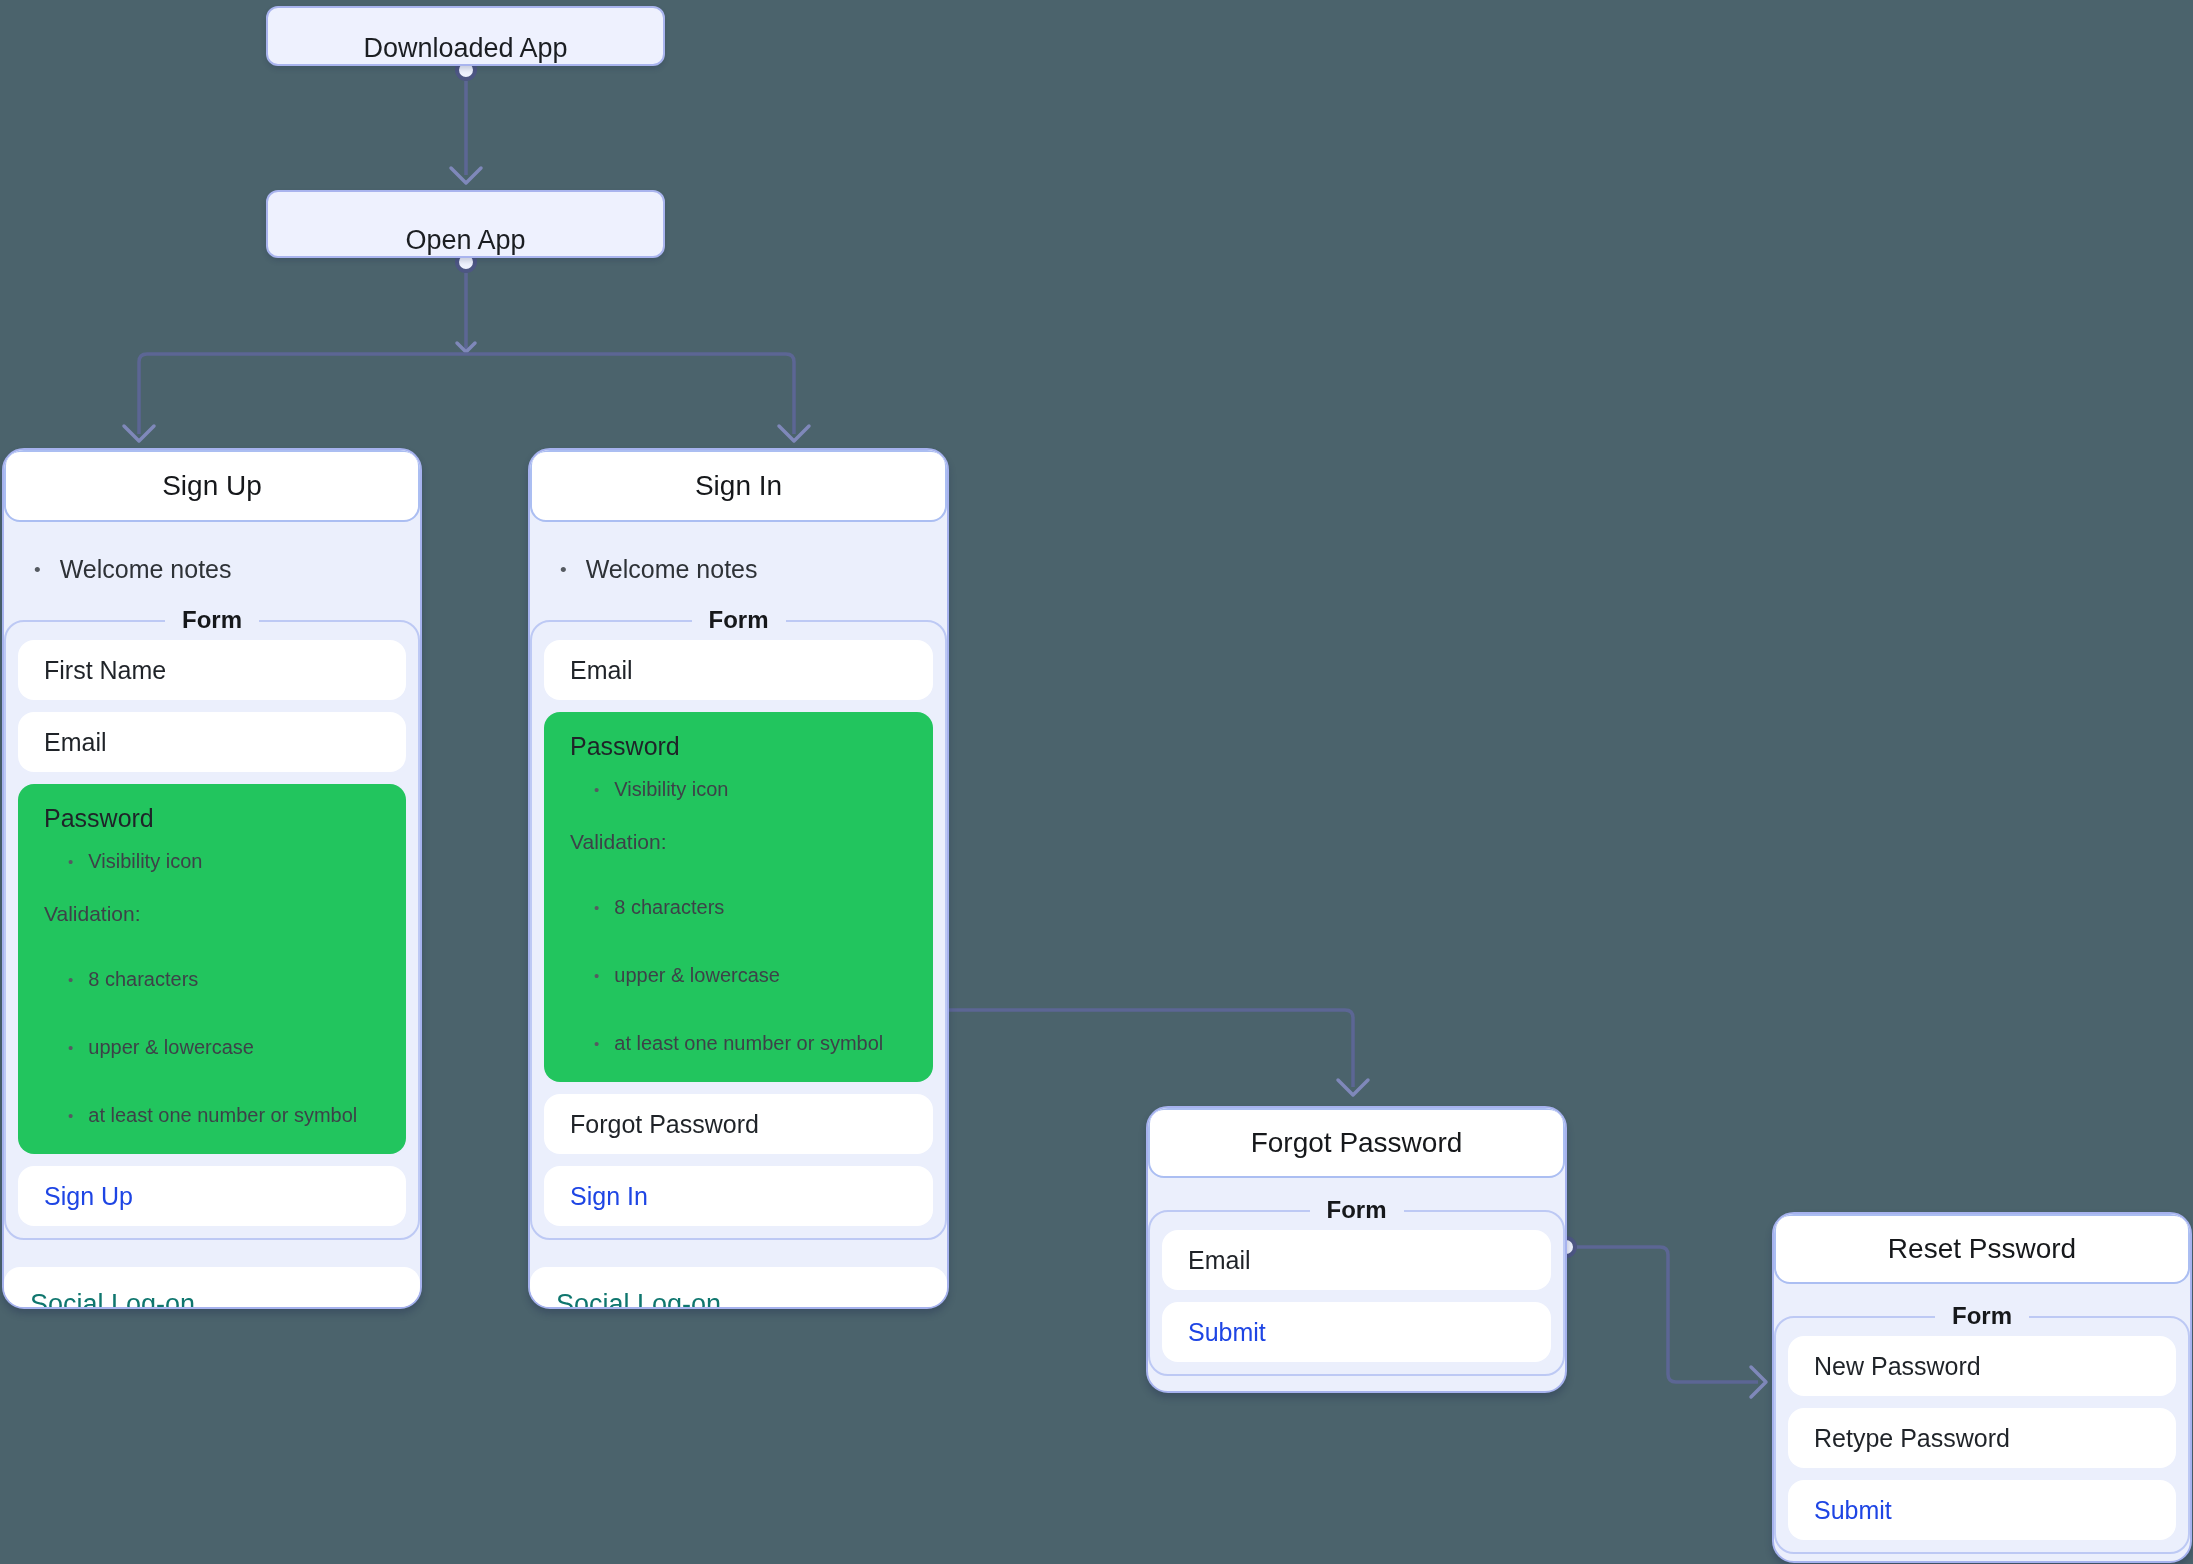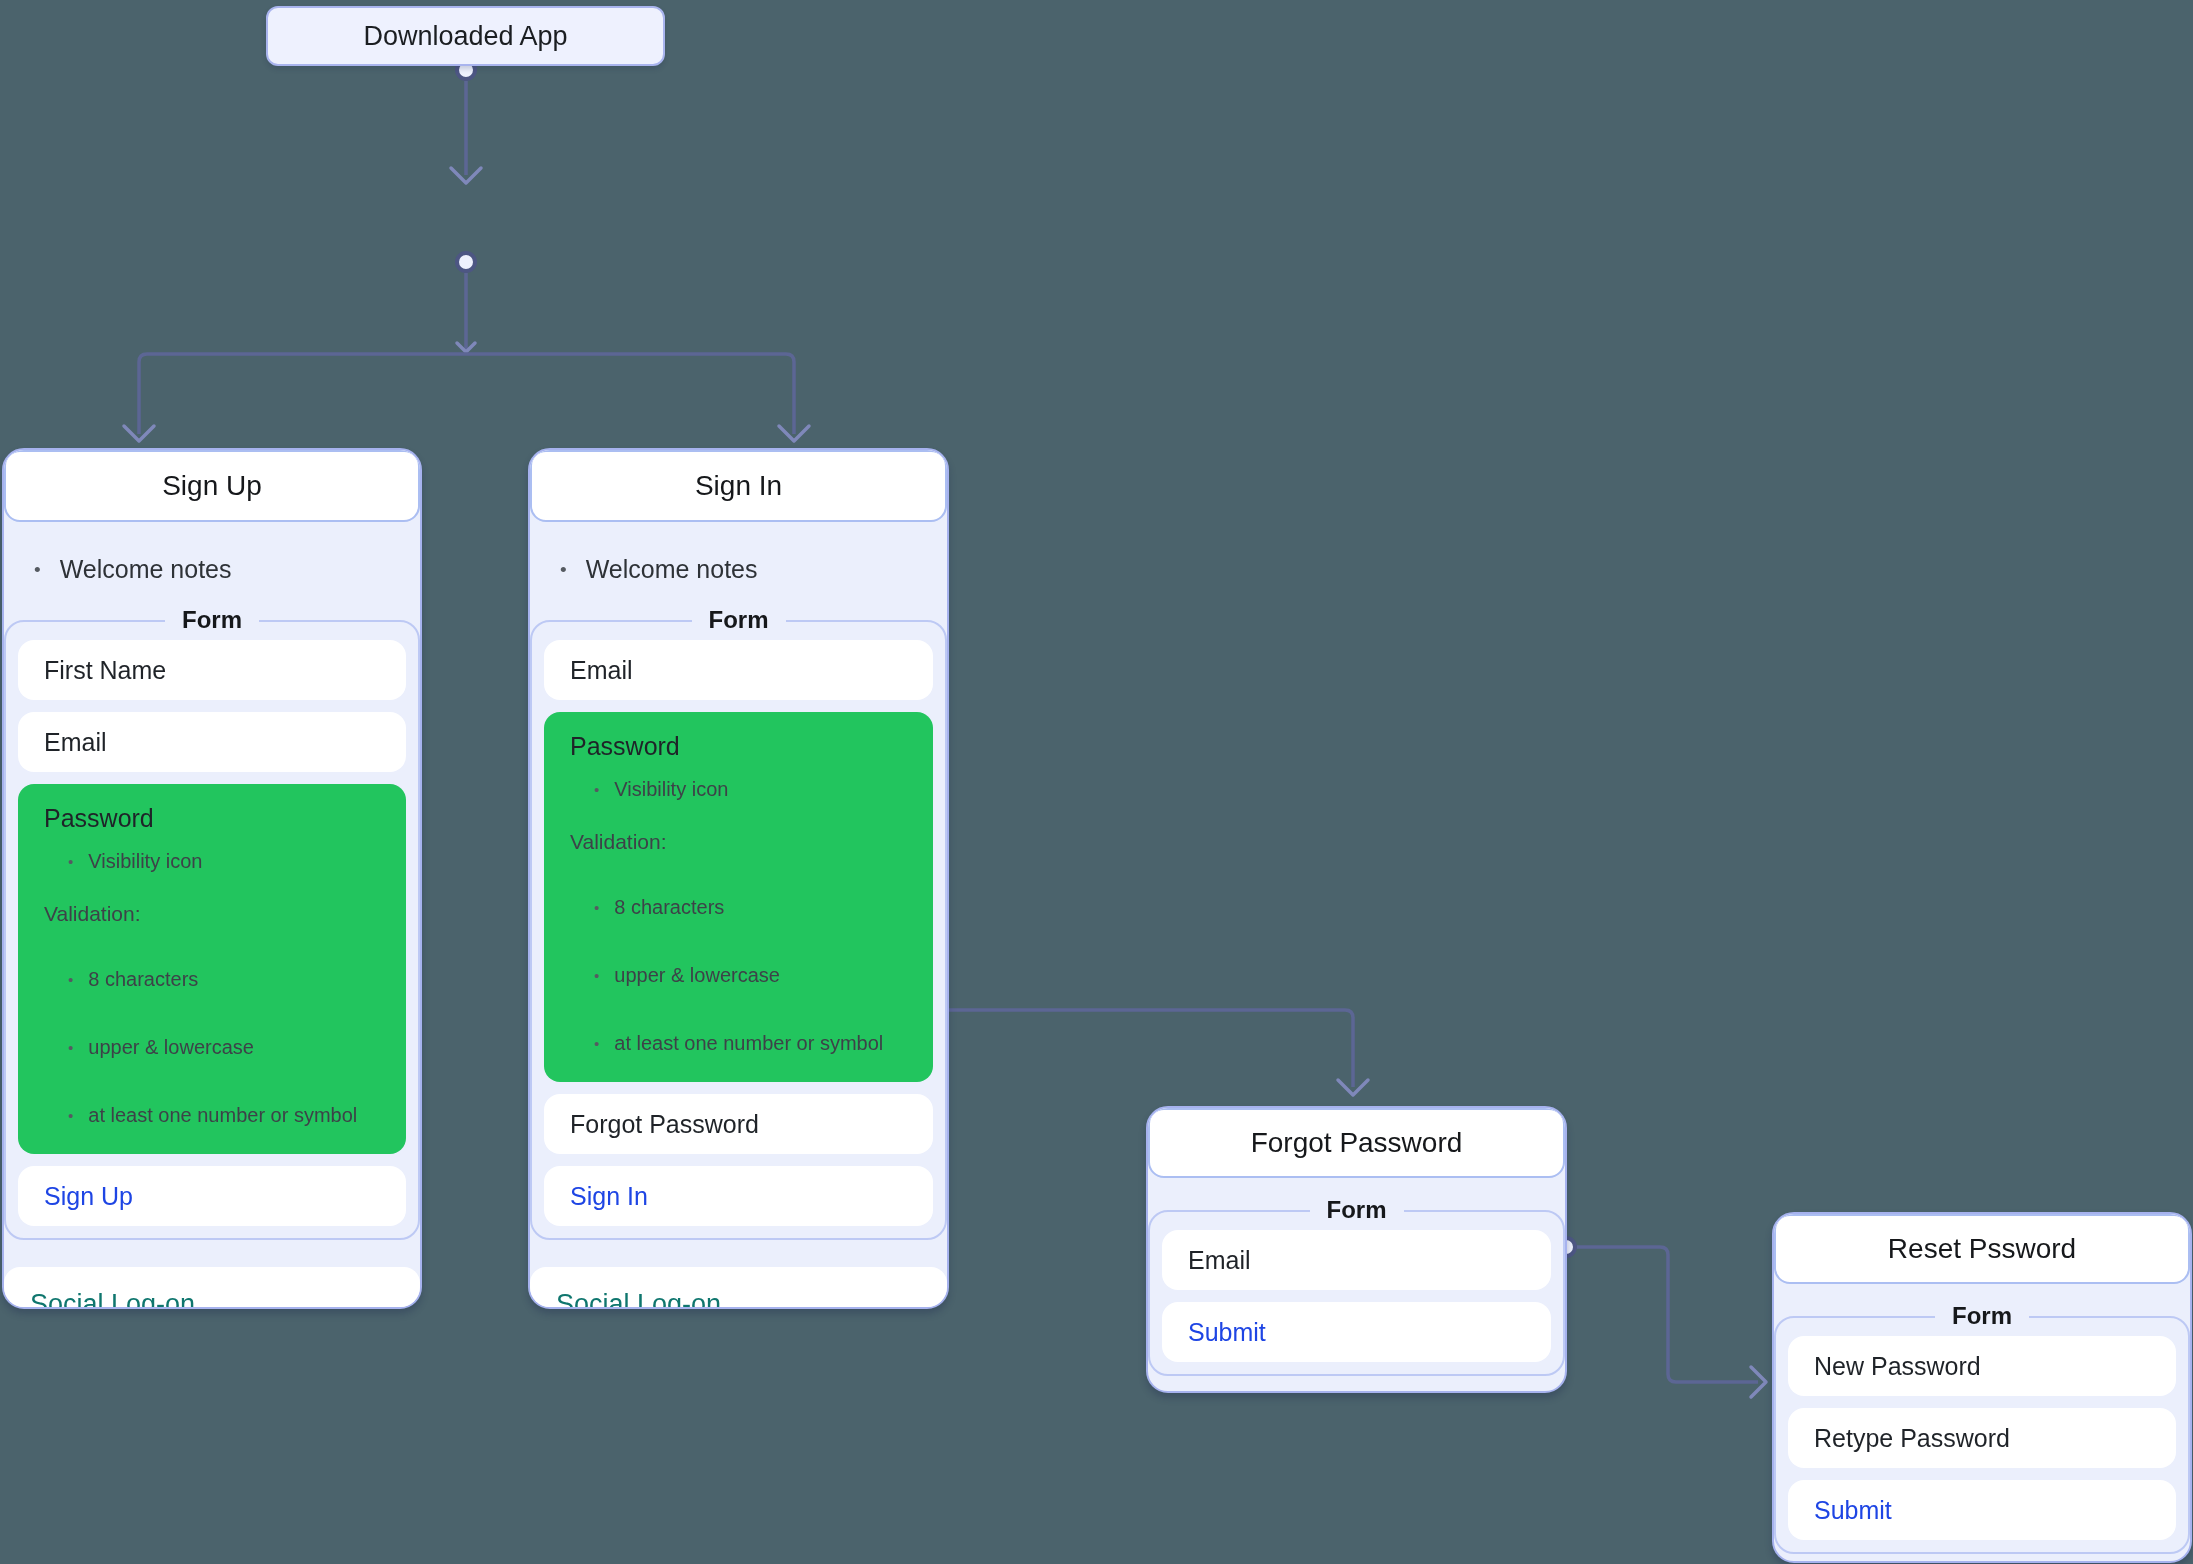--- a/index.html
+++ b/index.html
@@ -10,21 +10,21 @@
     -webkit-font-smoothing:antialiased;
   }
   .wires { position:absolute; left:0; top:0; pointer-events:none; }
   .wire  { stroke:#5c6694; stroke-width:3.5; fill:none; }
   .arrow { stroke:#7f88ba; stroke-width:3.5; fill:none; stroke-linecap:round; stroke-linejoin:round; }
   .dot   { stroke:#4d5683; stroke-width:4; fill:#eef1fd; }
 
   .node {
     position:absolute; box-sizing:border-box;
     background:#eef1fe; border:2px solid #a9b4ee; border-radius:12px;
-    display:flex; align-items:center; justify-content:center;
+    display:flex; align-items:flex-end; justify-content:center;
     font-size:27px; font-weight:500; color:#1b1e22;
     box-shadow:0 3px 5px rgba(30,40,80,.18);
   }
   #node-downloaded { left:266px; top:6px;   width:399px; height:60px; }
   #node-open       { left:266px; top:190px; width:399px; height:68px; }
 
   .card {
     position:absolute; box-sizing:border-box; overflow:hidden;
     background:#ebeffc; border:2px solid #a6b2ee; border-radius:22px;
     box-shadow:0 5px 7px rgba(25,35,75,.28);
@@ -113,20 +113,23 @@
     <g>
       <path class="wire" d="M1577,1247 H1660 Q1668,1247 1668,1255 V1374 Q1668,1382 1676,1382 H1758"></path>
       <path class="arrow" d="M1751,1367 L1766,1382 L1751,1397"></path>
       <circle class="dot" cx="1566" cy="1247" r="9"></circle>
     </g>
   </svg>
 
   <div class="node" id="node-downloaded">
     <span>Downloaded App</span>
   </div>
+  <div class="node" id="node-open">
+    <span>Open App</span>
+  </div>
 
   <div class="card" id="card-signup">
     <div class="title-box">
       <span>Sign Up</span>
     </div>
     <div class="note">
       <span>Welcome notes</span>
     </div>
     <div class="fieldset">
       <span class="legend">Form</span>

